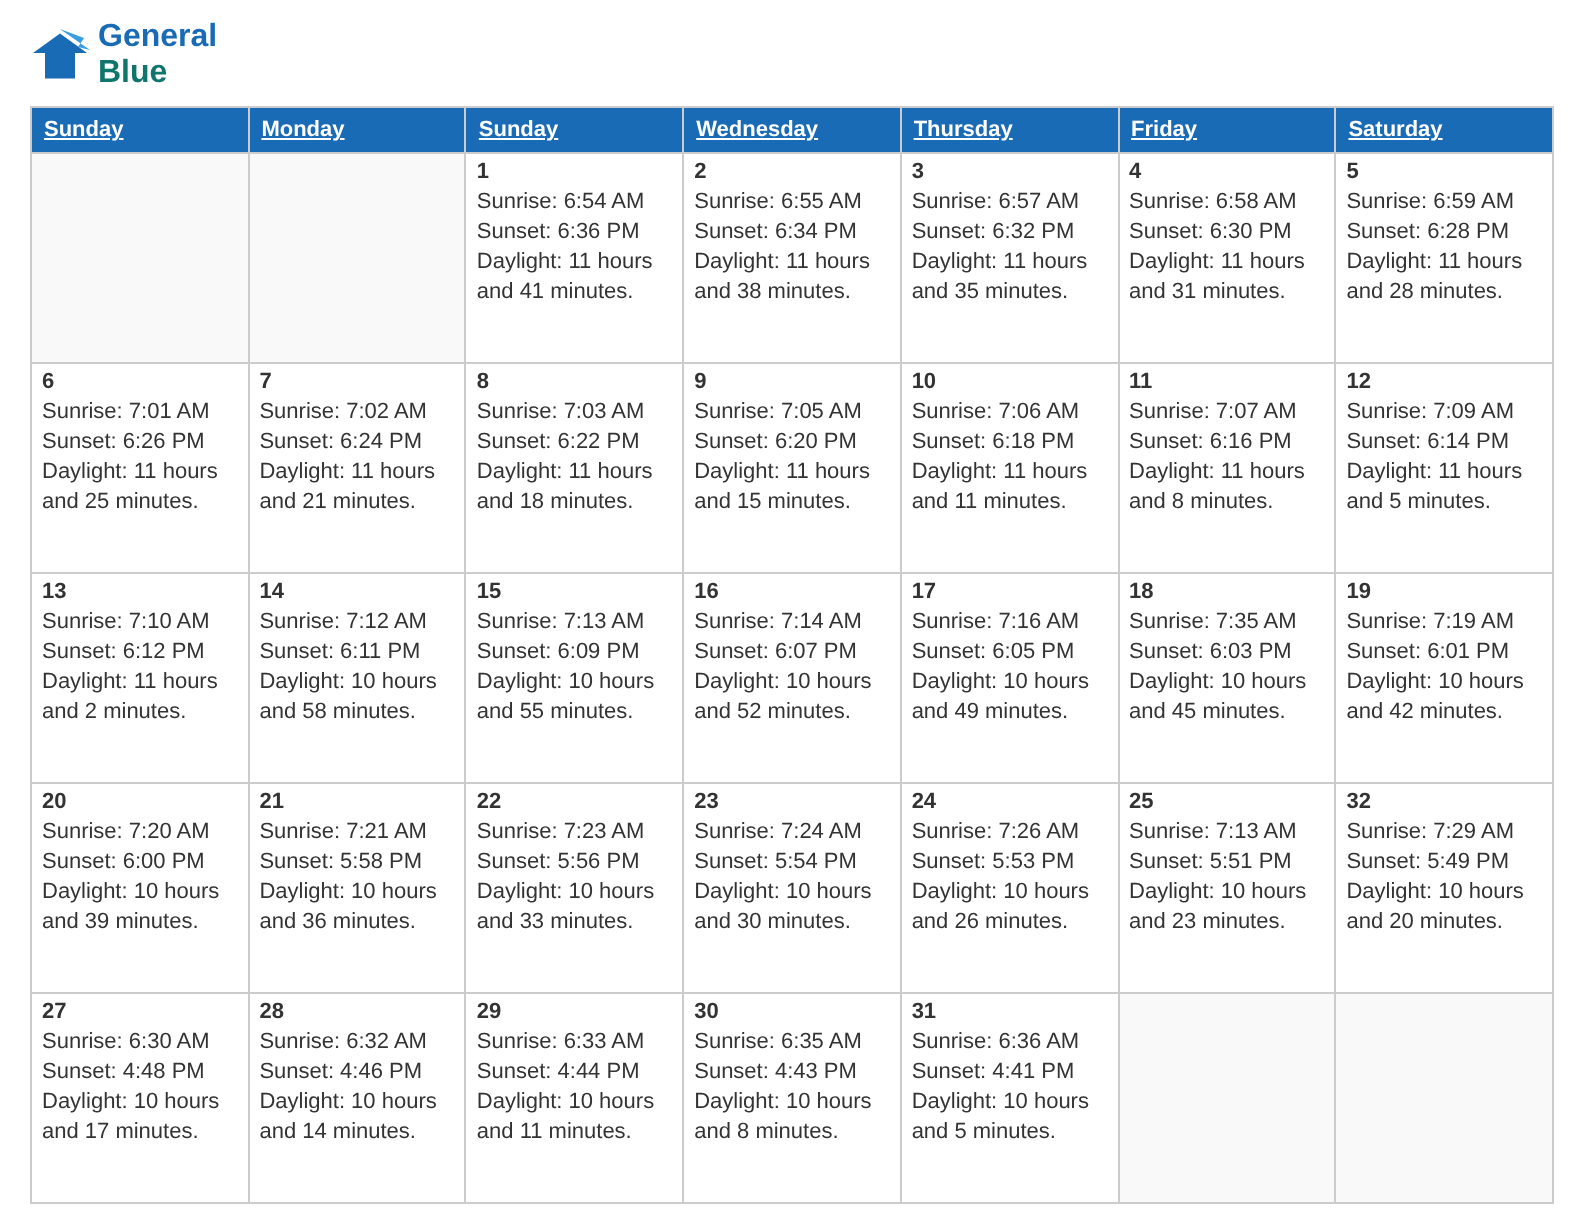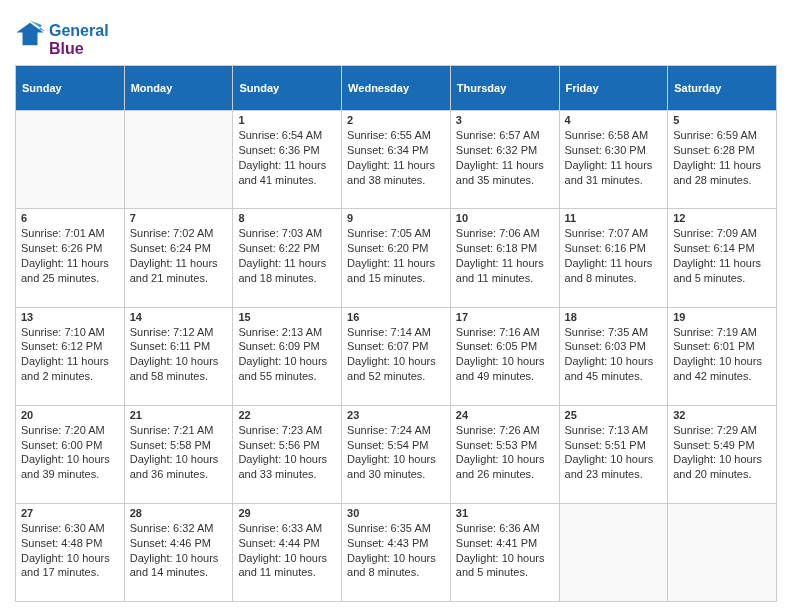--- a/index.html
+++ b/index.html
@@ -47,24 +47,25 @@
     .calendar {
       flex: 1;
       border-collapse: collapse;
       width: 100%;
       font-size: 10px;
     }
     .calendar th {
       background: #1a6bb5;
       color: #fff;
       text-align: left;
-      padding: 16px 6px;
+      padding: 5px 6px;
       font-size: 11px;
       font-weight: bold;
       border: 1px solid #ccc;
+      text-decoration: underline;
     }
     .calendar td {
       border: 1px solid #ccc;
       vertical-align: top;
       padding: 3px 5px;
       width: calc(100% / 7);
       height: 80px;
     }
     .day-num {
       font-size: 11px;
@@ -86,24 +87,24 @@
 <body>
 
 <div class="page">
   <div class="header">
     <div class="logo">
       <svg class="logo-bird" viewBox="0 0 40 40">
         <polygon points="20,5 38,18 30,18 30,35 10,35 10,18 2,18" fill="#1a6bb5"></polygon>
         <polygon points="20,2 40,16 32,14 36,8" fill="#3a9edf"></polygon>
       </svg>
       <div>
-        <div style="font-size:16px;font-weight:bold;color:#333;line-height:1.1;margin-top:12px;">
+        <div style="font-size:16px;font-weight:bold;color:#333;line-height:1.1;">
           <span style="color:#1a6bb5;">General</span>
         </div>
-        <div style="font-size:16px;font-weight:bold;color:#701a75;line-height:1.1;">Blue</div>
+        <div style="font-size:16px;font-weight:bold;color:#0f766e;line-height:1.1;">Blue</div>
       </div>
     </div>
     <div class="title-block">
       <div class="month-title"></div>
       <div class="subtitle"></div>
     </div>
   </div>
 
   <table class="calendar">
     <thead>
@@ -204,21 +205,21 @@
 Daylight: 11 hours and 2 minutes.</div>
           </td>
           <td>
             <span class="day-num">14</span>
             <div class="day-info">Sunrise: 7:12 AM
 Sunset: 6:11 PM
 Daylight: 10 hours and 58 minutes.</div>
           </td>
           <td>
             <span class="day-num">15</span>
-            <div class="day-info">Sunrise: 2:13 AM
+            <div class="day-info">Sunrise: 7:13 AM
 Sunset: 6:09 PM
 Daylight: 10 hours and 55 minutes.</div>
           </td>
           <td>
             <span class="day-num">16</span>
             <div class="day-info">Sunrise: 7:14 AM
 Sunset: 6:07 PM
 Daylight: 10 hours and 52 minutes.</div>
           </td>
           <td>

